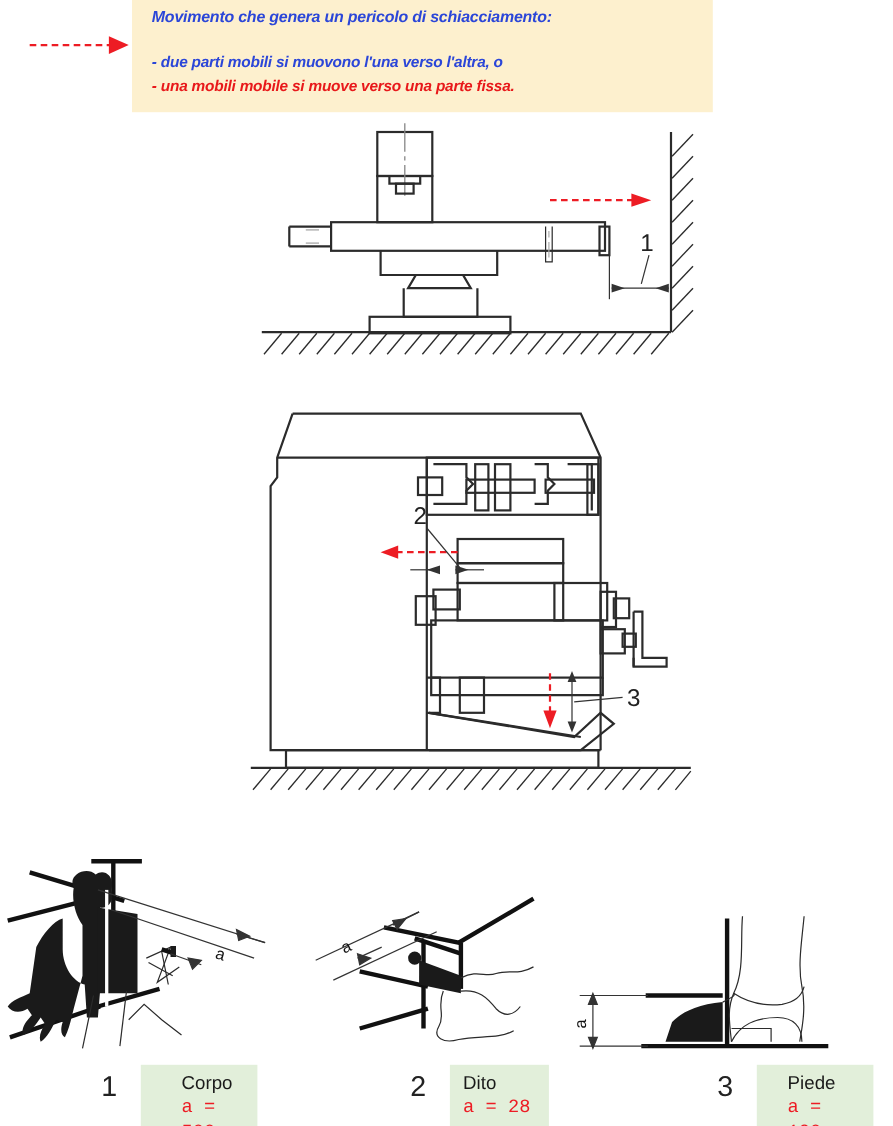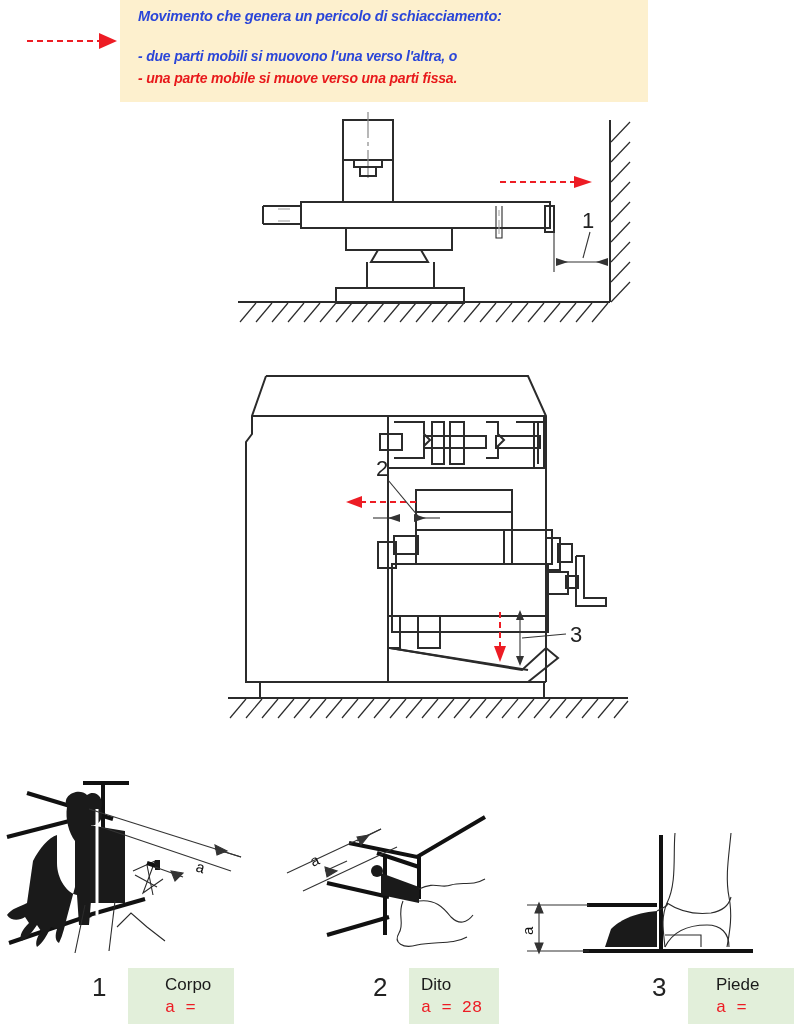--- a/index.html
+++ b/index.html
@@ -67,21 +67,21 @@
   .dimlabel{font-family:"Liberation Sans",sans-serif;font-size:15px;fill:#111;}
 </style>
 </head>
 <body>
 
 <div class="stage">
 
   <div id="callout-box">
     <div class="callout-line" id="callout-title">Movimento che genera un pericolo di schiacciamento:</div>
     <div class="callout-line" id="callout-b1">- due parti mobili si muovono l'una verso l'altra, o</div>
-    <div class="callout-line" id="callout-b2">- una parte mobile si muove verso una parti fissa.</div>
+    <div class="callout-line" id="callout-b2">- una mobili mobile si muove verso una parte fissa.</div>
   </div>
 
   <svg id="callout-arrow" width="95" height="26" viewBox="0 0 95 26">
     <line x1="2" y1="13" x2="76" y2="13" stroke="#ED1C24" stroke-width="2.2" stroke-dasharray="6 4"></line>
     <polygon points="74,5 92,13 74,21" fill="#ED1C24"></polygon>
   </svg>
 
   <svg id="fig-press" viewBox="0 0 410 225" width="410" height="225">
 
     <g>

